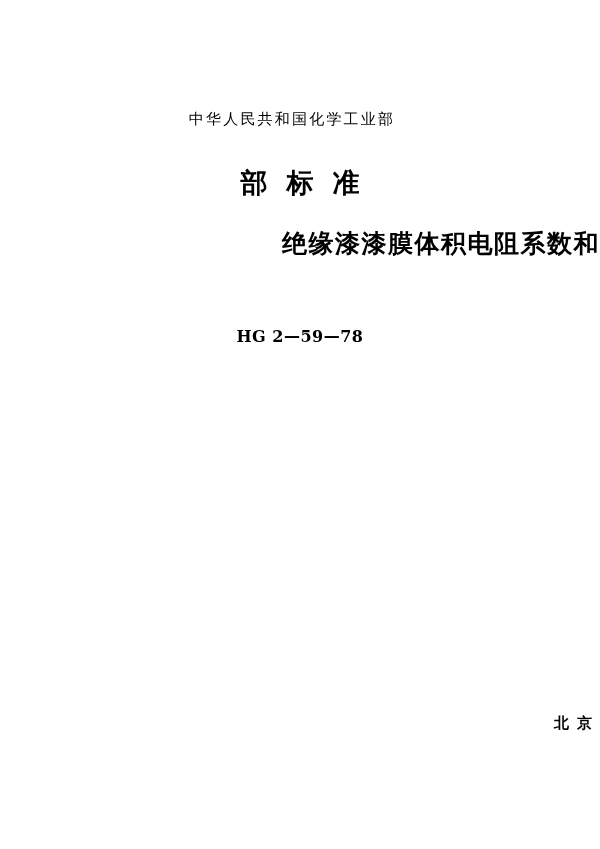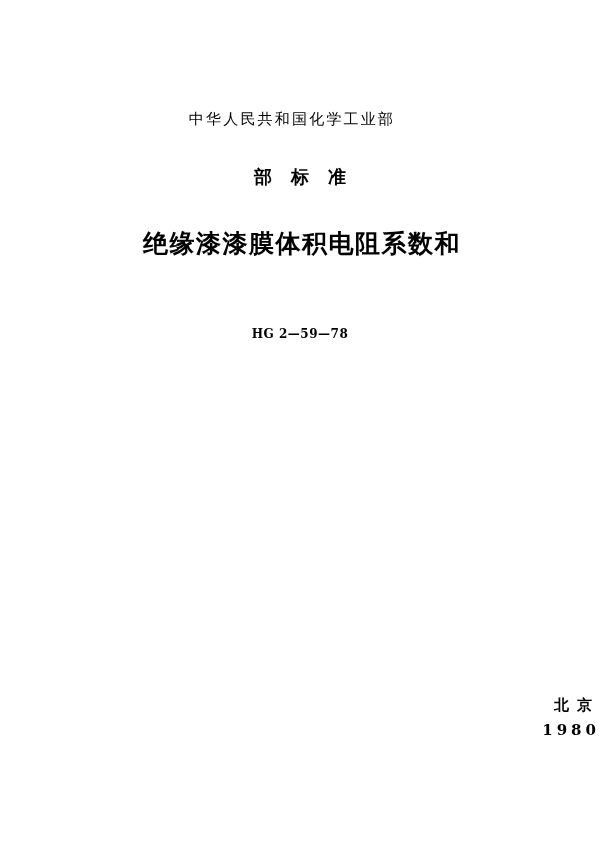--- a/index.html
+++ b/index.html
@@ -31,46 +31,46 @@
     font-size: 15px;
     letter-spacing: 2.2px;
     font-weight: 500;
   }
   .doc-type {
     position: absolute;
     top: 165px;
     left: 0;
     right: 0;
     text-align: center;
-    font-size: 18px;
+    font-size: 27px;
     font-weight: 700;
     letter-spacing: 19px;
     text-indent: 19px;
   }
   .title-block {
     position: absolute;
     top: 222px;
     left: 4px;
     right: 0;
-    text-align: center;
+    text-align: right;
     font-family: Liberation Serif, serif;
   }
   .title-line {
     font-size: 25px;
     font-weight: 700;
     letter-spacing: 1.5px;
     line-height: 44px;
   }
   .std-code {
     position: absolute;
     top: 327px;
     left: 0;
     right: 0;
     text-align: center;
-    font-size: 12px;
+    font-size: 16px;
     font-weight: 700;
     font-family: "DejaVu Serif", "Liberation Serif", serif;
     letter-spacing: 0.5px;
   }
   .footer {
     position: absolute;
     bottom: 110px;
     left: 0;
     right: 0;
     text-align: right;
@@ -100,16 +100,15 @@
   <div class="doc-type">部标准</div>
 
   <div class="title-block">
     <div class="title-line">绝缘漆漆膜体积电阻系数和</div>
   </div>
 
   <div class="std-code">HG 2—59—78</div>
 
   <div class="footer">
     <div class="city">北京</div>
-    <div class="year">1980</div>
   </div>
 
 </div>
 
 </body></html>

